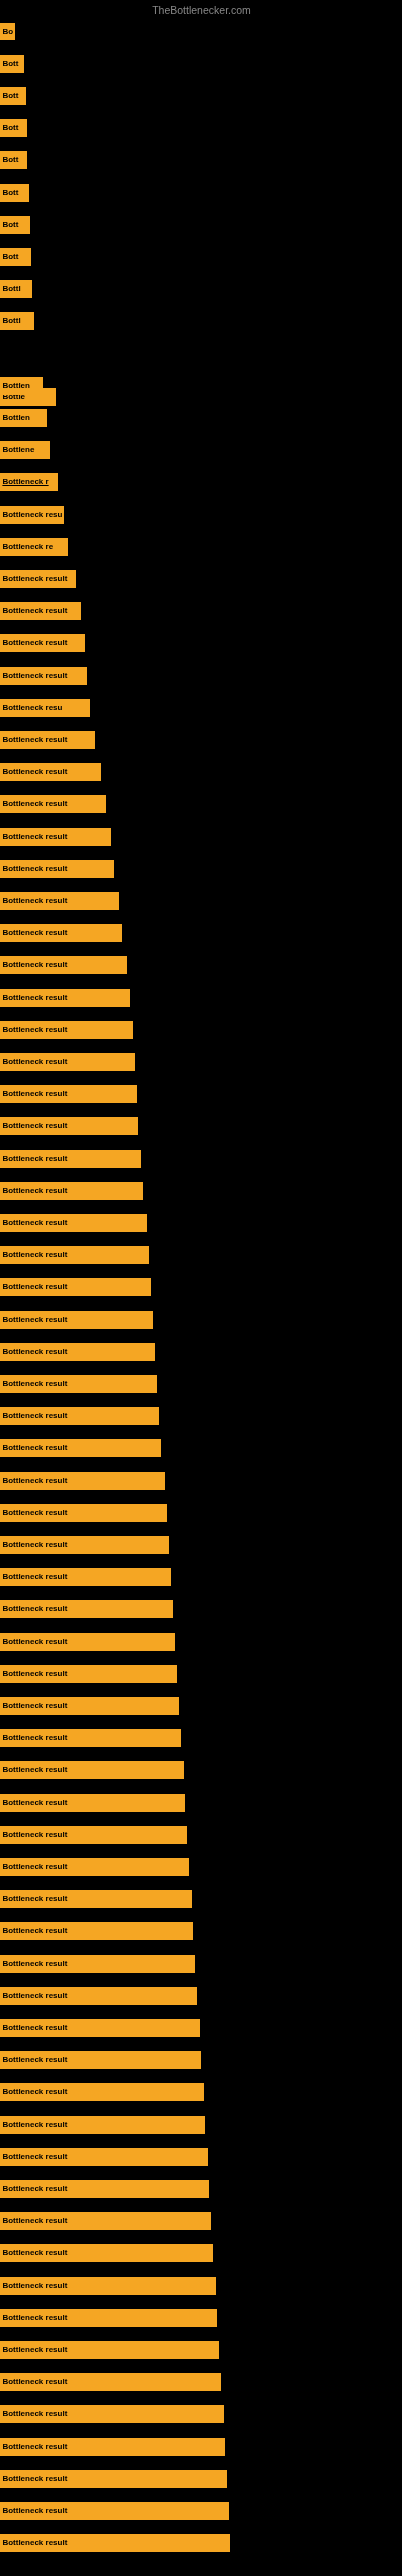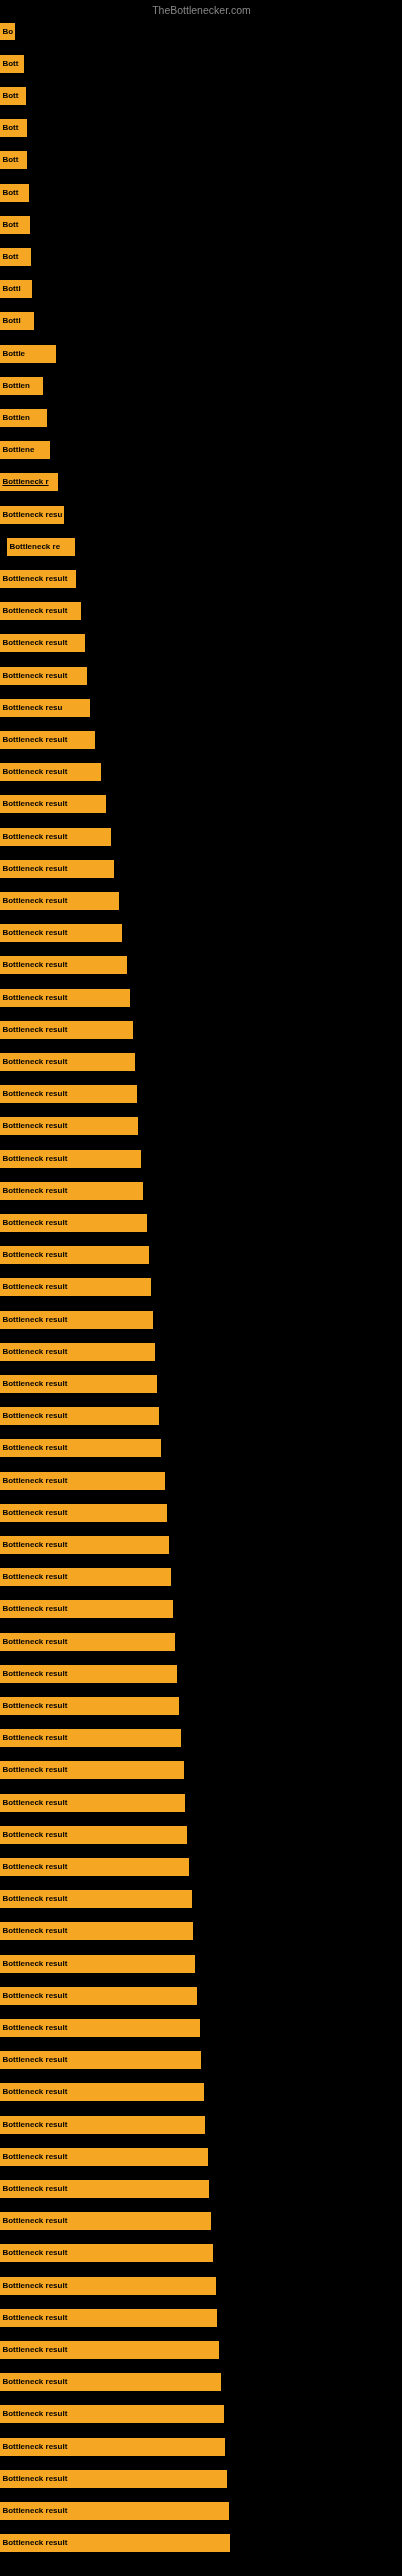--- a/index.html
+++ b/index.html
@@ -89,21 +89,21 @@
     <div class="bar" style="width: 32px;">
       <span class="bar-label">Bottl</span>
     </div>
   </div>
 <div class="bar-container" style="top: 312px; left: 0px;">
     <div class="bar" style="width: 34px;">
       <span class="bar-label">Bottl</span>
     </div>
   </div>
 <div class="bar-container" style="top: 345px; left: 0px;">
-    <div class="bar" style="width: 56px;">
+    <div class="bar" style="width: 56px; margin-top: 43px;">
       <span class="bar-label">Bottle</span>
     </div>
   </div>
 <div class="bar-container" style="top: 377px; left: 0px;">
     <div class="bar" style="width: 43px;">
       <span class="bar-label">Bottlen</span>
     </div>
   </div>
 <div class="bar-container" style="top: 409px; left: 0px;">
     <div class="bar" style="width: 47px;">
@@ -118,21 +118,21 @@
 <div class="bar-container" style="top: 473px; left: 0px; text-decoration: underline;">
     <div class="bar" style="width: 58px;">
       <span class="bar-label">Bottleneck r</span>
     </div>
   </div>
 <div class="bar-container" style="top: 506px; left: 0px;">
     <div class="bar" style="width: 64px;">
       <span class="bar-label">Bottleneck resu</span>
     </div>
   </div>
-<div class="bar-container" style="top: 538px; left: 0px; margin-left: 7px;">
+<div class="bar-container" style="top: 538px; left: 0px;">
     <div class="bar" style="width: 68px;">
       <span class="bar-label">Bottleneck re</span>
     </div>
   </div>
 <div class="bar-container" style="top: 570px; left: 0px;">
     <div class="bar" style="width: 76px;">
       <span class="bar-label">Bottleneck result</span>
     </div>
   </div>
 <div class="bar-container" style="top: 602px; left: 0px;">

